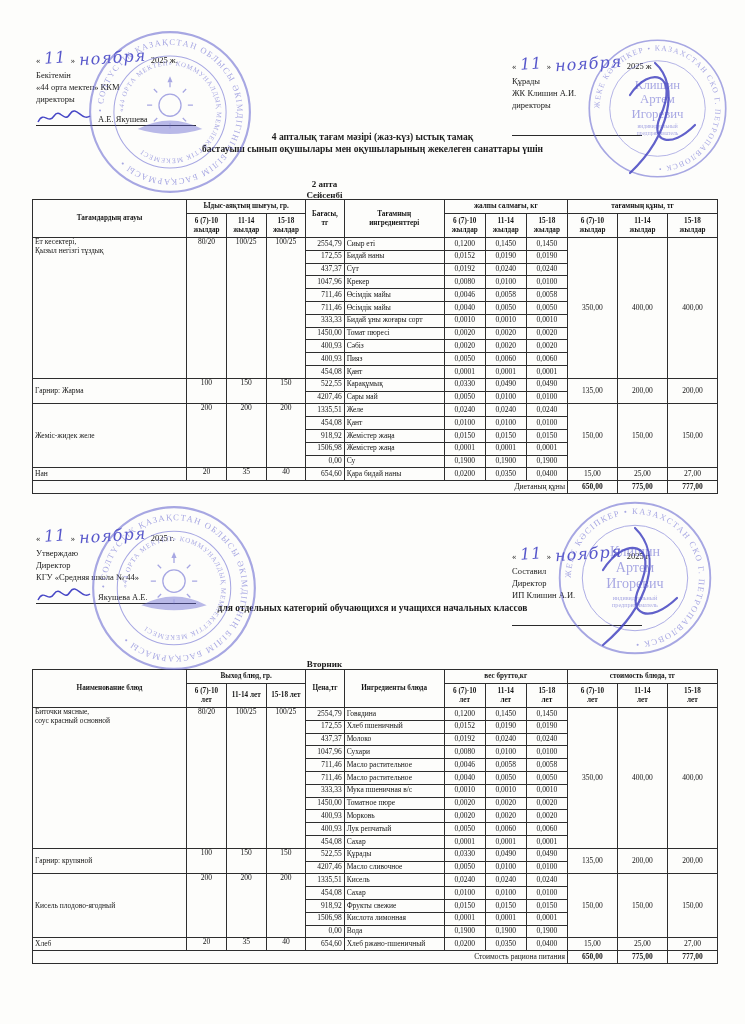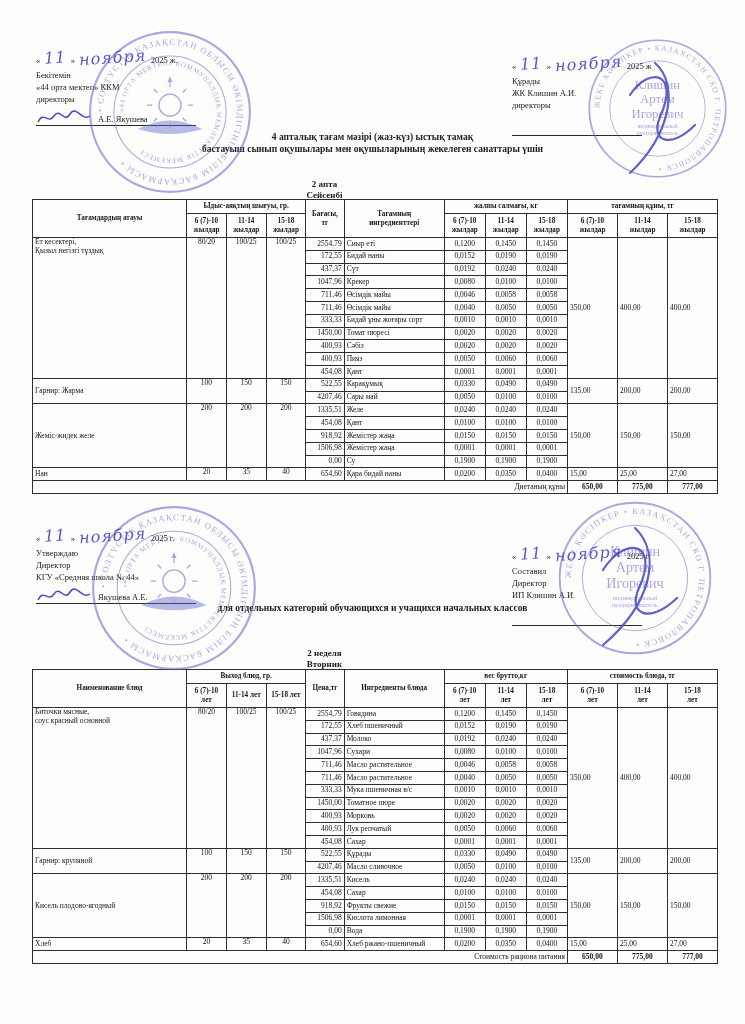--- a/index.html
+++ b/index.html
@@ -30,21 +30,21 @@
   table.menu th{font-weight:bold;text-align:center;vertical-align:middle;white-space:pre-line;font-size:7.2px;}
   table.menu thead tr:first-child th{height:13px;}
   table.menu thead tr:last-child th{height:23px;margin-top:17px;}
   table.menu td{height:11.8px;}
   td.name{text-align:left;vertical-align:middle;white-space:pre-line;}
   td.name.top{vertical-align:top;}
   td.out{text-align:center;vertical-align:top;}
   td.price{text-align:right;white-space:nowrap;}
   td.ingr{text-align:left;white-space:nowrap;}
   td.num{text-align:center;white-space:nowrap;}
-  td.cost{text-align:left;vertical-align:middle;white-space:nowrap;}
+  td.cost{text-align:center;vertical-align:middle;white-space:nowrap;}
   td.flabel{text-align:right;height:13px;margin-top:32px;}
   td.ftot{text-align:center;font-weight:bold;height:13px;margin-top:48px;}
   .menu1{top:199px;} .menu2{top:669px;}
   
   .stamp{position:absolute;color:#6161cf;opacity:.55;pointer-events:none;}
   .stamp svg{display:block;width:100%;height:100%;}
   .flourish{position:absolute;pointer-events:none;opacity:.85;}
 </style>
 </head>
 <body>
@@ -341,21 +341,20 @@
     </div>
     <div>Составил</div>
     <div>Директор</div>
     <div>ИП Клишин А.И.</div>
     <div class="uline"></div>
   </div>
 
   <div class="titleblock" style="top:602px">
     <div>для отдельных категорий обучающихся и учащихся начальных классов</div>
   </div>
-  <div class="centerline" style="top:648px">2 неделя</div>
   <div class="centerline" style="top:659px">Вторник</div>
 
   <table class="menu menu2" id="table-ru">
       <colgroup>
         <col style="width: 22.5%;">
         <col style="width: 5.8%;">
         <col style="width: 5.8%;">
         <col style="width: 5.8%;">
         <col style="width: 5.6%;">
         <col style="width: 14.6%;">

